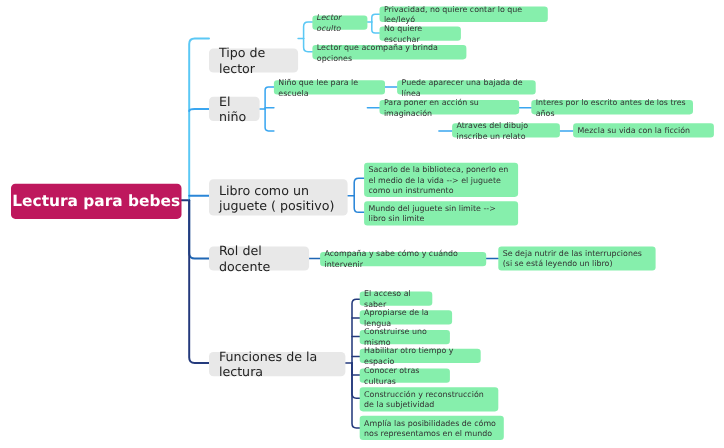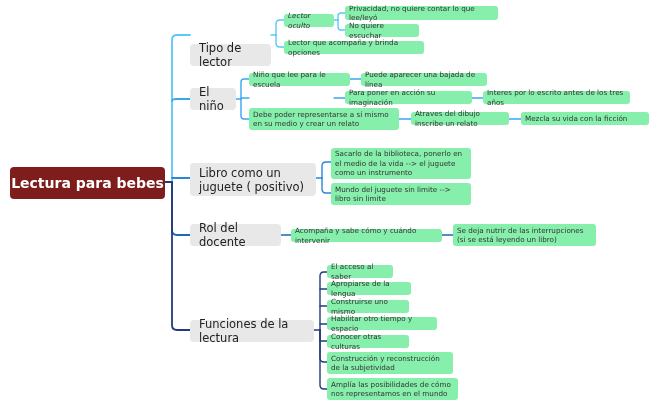--- a/index.html
+++ b/index.html
@@ -1,20 +1,20 @@
 <!DOCTYPE html>
 <html><head>
 <meta charset="utf-8">
 <style>
   html, body { margin:0; padding:0; }
   body { width:658px; height:407px; background:#ffffff; position:relative; overflow:hidden; font-family:"DejaVu Sans", sans-serif; }
   .canvas { position:absolute; left:0; top:0; width:658px; height:407px; }
   svg.lines { position:absolute; left:0; top:0; width:658px; height:407px; }
   .node { position:absolute; box-sizing:border-box; color:#333; }
-  .root { background:#7f1d1d; color:#fff; font-weight:bold; font-size:14px; border-radius:4px; display:flex; align-items:center; justify-content:center; }
+  .root { background:#be185d; color:#fff; font-weight:bold; font-size:14px; border-radius:4px; display:flex; align-items:center; justify-content:center; }
   .main { background:#e8e8e8; border-radius:4px; font-size:11.5px; color:#222; display:flex; align-items:center; padding:0 9px; line-height:14px; }
   .sub { background:#86efac; border-radius:3px; font-size:7.2px; color:#333; display:flex; align-items:center; padding:0 4px; line-height:9.5px; }
 </style>
 </head>
 <body>
 
 <div class="canvas">
 
 <svg class="lines" viewBox="0 0 658 407">
   <g fill="none" stroke-width="1.8" stroke-linecap="round">
@@ -106,23 +106,20 @@
 </div>
 <div class="node sub" style="left:361px;top:73px;width:126px;height:13px;">
   <span>Puede aparecer una bajada de línea</span>
 </div>
 <div class="node sub" style="left:345px;top:91px;width:127px;height:13px;">
   <span>Para poner en acción su imaginación</span>
 </div>
 <div class="node sub" style="left:483px;top:91px;width:147px;height:13px;">
   <span>Interes por lo escrito antes de los tres años</span>
 </div>
-<div class="node sub" style="left:249px;top:108px;width:150px;height:22px;">
-  <span>Debe poder representarse a sí mismo en su medio y crear un relato</span>
-</div>
 <div class="node sub" style="left:411px;top:112px;width:98px;height:13px;">
   <span>Atraves del dibujo inscribe un relato</span>
 </div>
 <div class="node sub" style="left:521px;top:112px;width:128px;height:13px;">
   <span>Mezcla su vida con la ficción</span>
 </div>
 
 <div class="node main" style="left:190px;top:163px;width:126px;height:33px;">
   <span>Libro como un juguete ( positivo)</span>
 </div>

